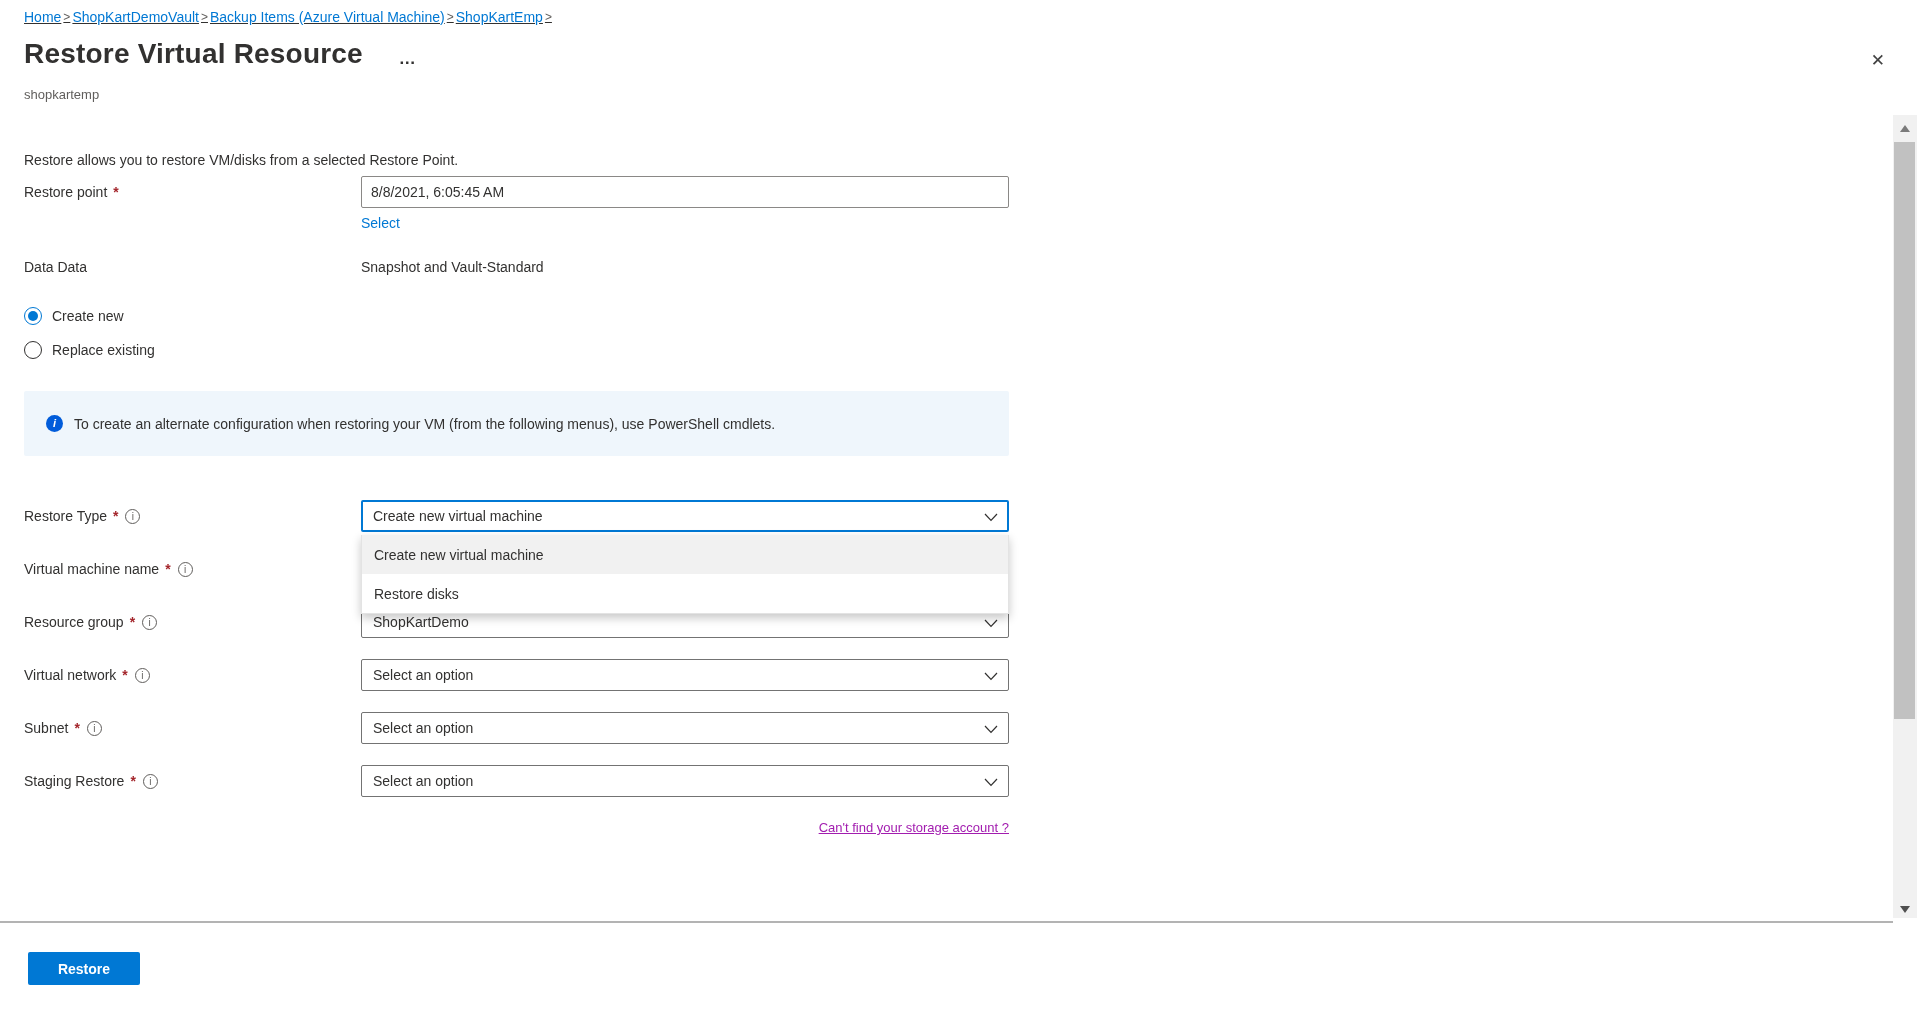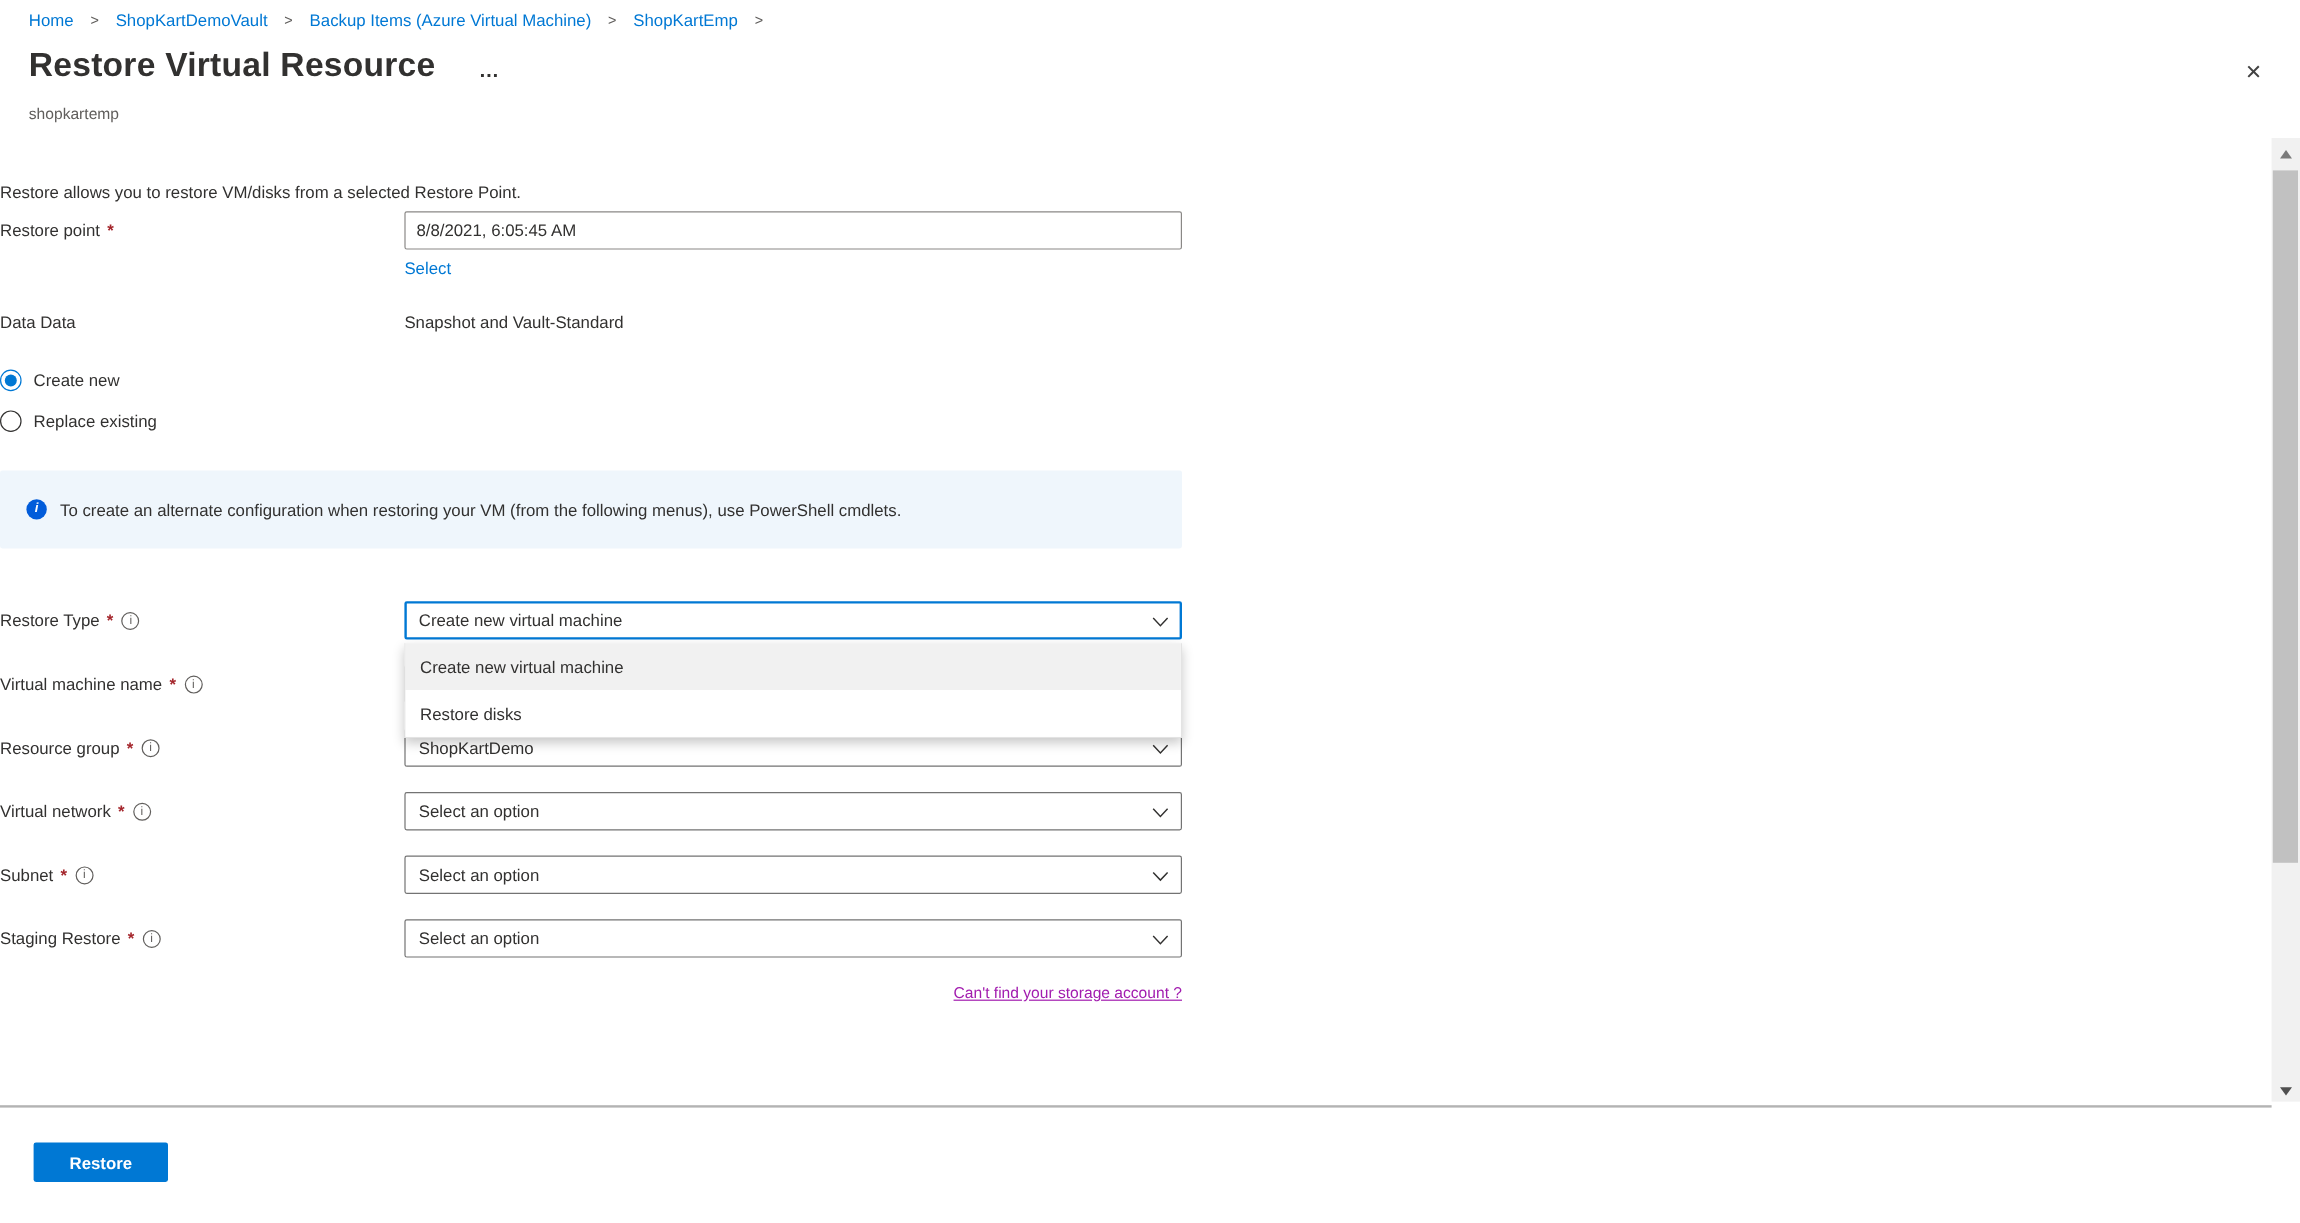--- a/index.html
+++ b/index.html
@@ -1,31 +1,31 @@
 <!DOCTYPE html>
 <html><head>
 <meta charset="utf-8">
 <style>
   * { margin:0; padding:0; box-sizing:border-box; }
   html,body { width:1917px; height:1019px; background:#fff; overflow:hidden;
               font-family:"Liberation Sans", sans-serif; color:#323130; }
   .page { position:relative; width:1917px; height:1019px; }
 
   
-  .breadcrumb { position:absolute; top:9px; left:24px; font-size:14px; display:flex; align-items:center; gap:14px; white-space:nowrap; }
+  .breadcrumb { position:absolute; top:9px; left:24px; font-size:14px; display:flex; align-items:center; gap:2px; white-space:nowrap;text-decoration:underline; }
   .crumb { color:#0078d4; text-decoration:none; cursor:pointer; }
   .crumb-sep { color:#605e5c; font-size:12px; }
   .title-row { position:absolute; top:38px; left:24px; display:flex; align-items:center; }
   .page-title { font-size:28px; font-weight:700; color:#323130; letter-spacing:.2px; }
   .more-btn { margin-left:36px; margin-top:10px; font-size:17px; font-weight:700; color:#323130; letter-spacing:1px; cursor:pointer; line-height:10px; }
   .close-btn { position:absolute; top:50px; right:32px; font-size:17px; color:#424242; cursor:pointer; }
   .subtitle { position:absolute; top:87px; left:24px; font-size:13px; color:#605e5c; }
 
   
-  .content { position:absolute; top:115px; left:0; right:24px; bottom:97px; overflow:hidden; }
+  .content { position:absolute; top:115px; left:0; right:24px; bottom:97px; padding-left:24px; overflow:hidden; }
   .intro { padding-top:37px; font-size:14px; line-height:16px; }
 
   .row { display:flex; }
   .label-col { width:337px; flex-shrink:0; font-size:14px; display:flex; align-items:center; gap:7px; }
   .field-col { width:648px; flex-shrink:0; }
   .req { color:#a4262c; font-weight:700; margin-left:-1px; }
   .info-circle { width:15px; height:15px; border:1px solid #605e5c; border-radius:50%; color:#605e5c;
                  font-size:10px; line-height:13px; text-align:center; font-style:normal; cursor:default; }
 
   .rp-row { margin-top:8px; align-items:flex-start; }

